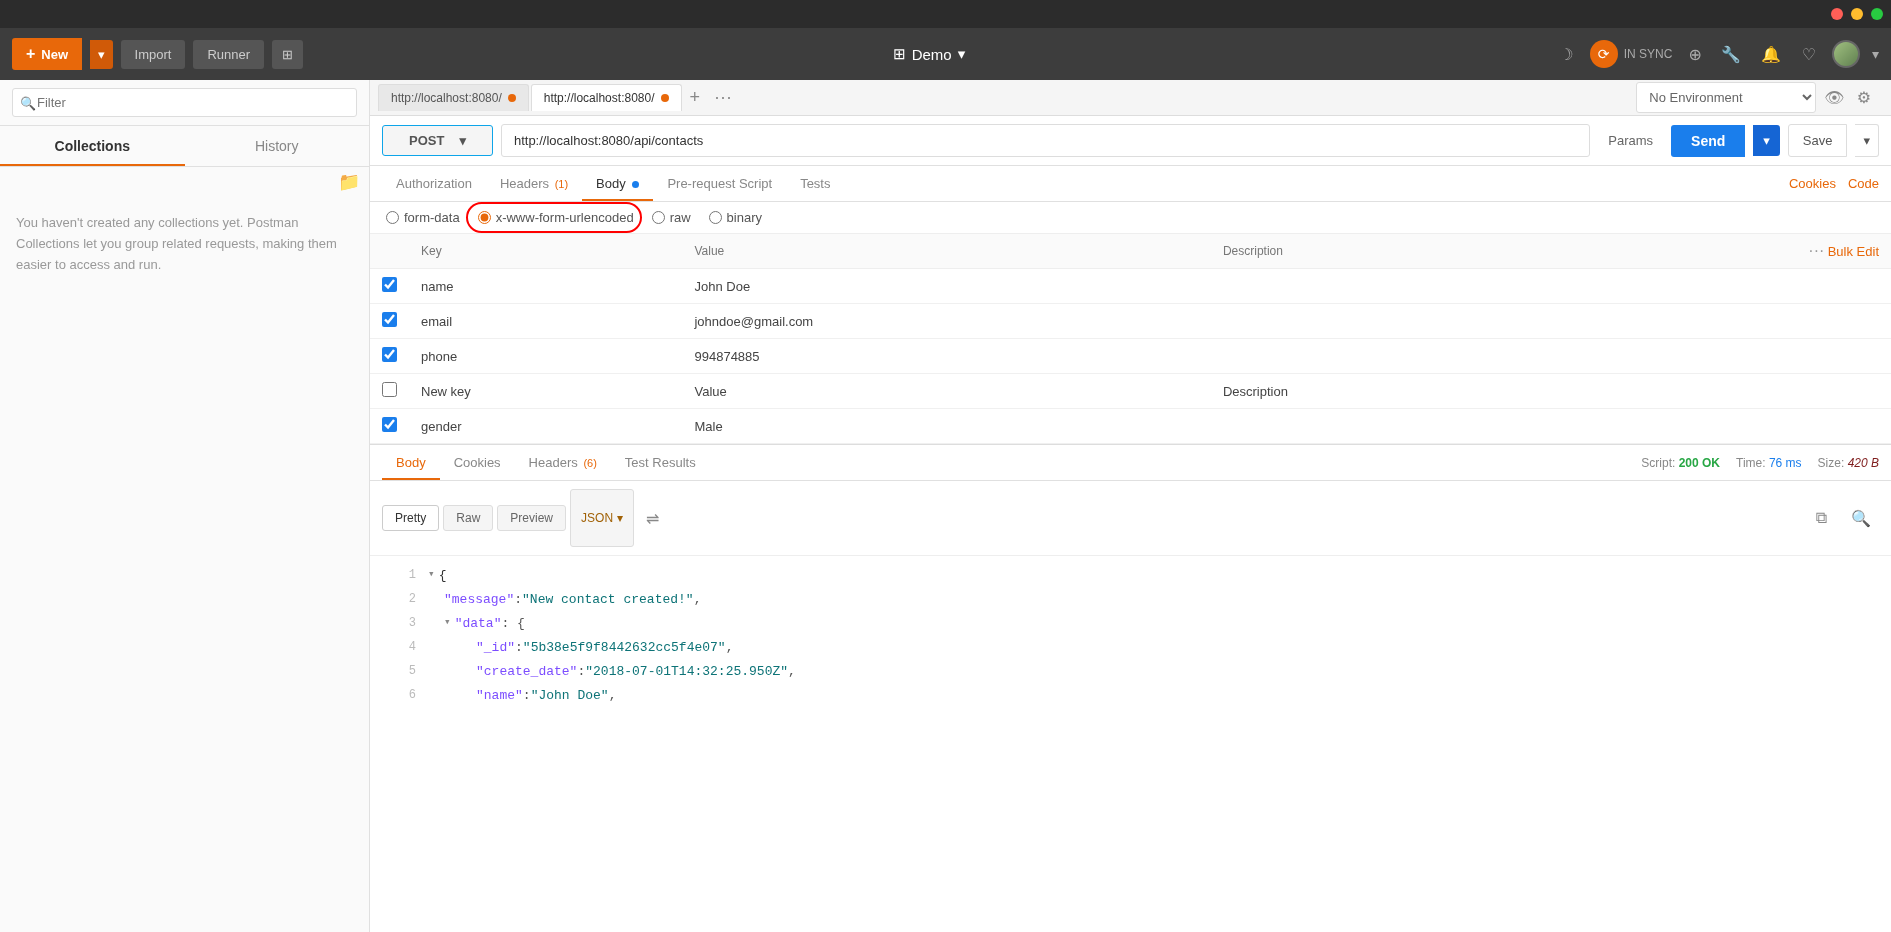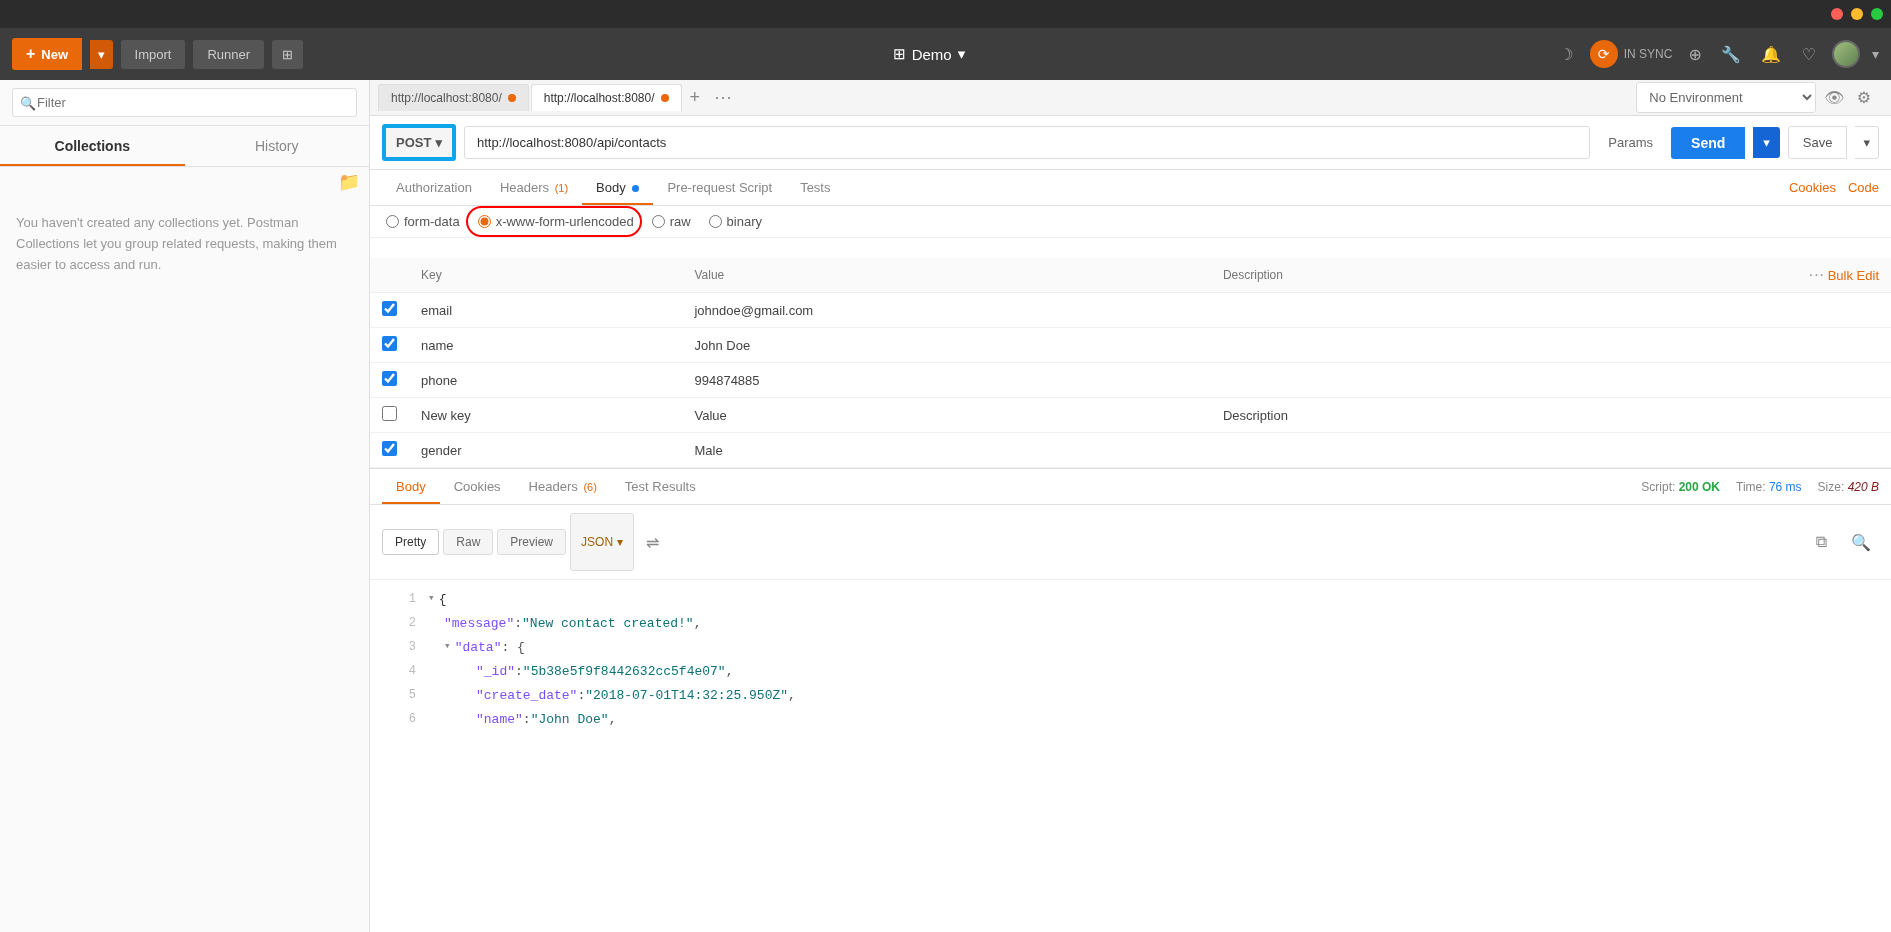--- a/index.html
+++ b/index.html
@@ -294,31 +294,31 @@
     
     .request-config {
       display: flex;
       align-items: center;
       padding: 8px 12px;
       gap: 8px;
       border-bottom: 1px solid #e0e0e0;
       background: #fff;
     }
     .method-select {
-      border: 4px solid #0ea5e9;
+      border: 1px solid #0ea5e9;
       border-radius: 3px;
-      padding: 7px 10px;
+      padding: 7px 26px;
       font-size: 13px;
       font-weight: 600;
       color: #555;
       background: #f5f5f5;
       cursor: pointer;
       display: flex;
       align-items: center;
-      gap: 4px;
+      gap: 15px;
     }
     .url-input {
       flex: 1;
       border: 1px solid #ddd;
       border-radius: 3px;
       padding: 8px 12px;
       font-size: 13px;
       color: #333;
       outline: none;
     }
@@ -454,21 +454,20 @@
       border: 2px solid red;
       border-radius: 20px;
       pointer-events: none;
     }
 
     
     .kv-table {
       width: 100%;
       border-collapse: collapse;
       background: #fff;
-      margin-top: 20px;
     }
     .kv-table th {
       text-align: left;
       padding: 8px 12px;
       font-size: 12px;
       color: #777;
       font-weight: 500;
       border-bottom: 1px solid #eee;
       background: #fafafa;
     }
@@ -781,29 +780,29 @@
           <th>Description</th>
           <th class="th-actions">
             <button class="dots-btn">···</button>
             <span class="bulk-edit-link">Bulk Edit</span>
           </th>
         </tr>
       </thead>
       <tbody>
         <tr>
           <td class="cb-cell"><input type="checkbox" checked="" class="cb-blue" style=""></td>
-          <td>email</td>
-          <td>johndoe@gmail.com</td>
+          <td>name</td>
+          <td>John Doe</td>
           <td></td>
           <td></td>
         </tr>
         <tr>
           <td class="cb-cell"><input type="checkbox" checked="" class="cb-blue" style=""></td>
-          <td>name</td>
-          <td>John Doe</td>
+          <td>email</td>
+          <td>johndoe@gmail.com</td>
           <td></td>
           <td></td>
         </tr>
         <tr>
           <td class="cb-cell"><input type="checkbox" checked="" class="cb-blue" style=""></td>
           <td>phone</td>
           <td>994874885</td>
           <td></td>
           <td></td>
         </tr>

